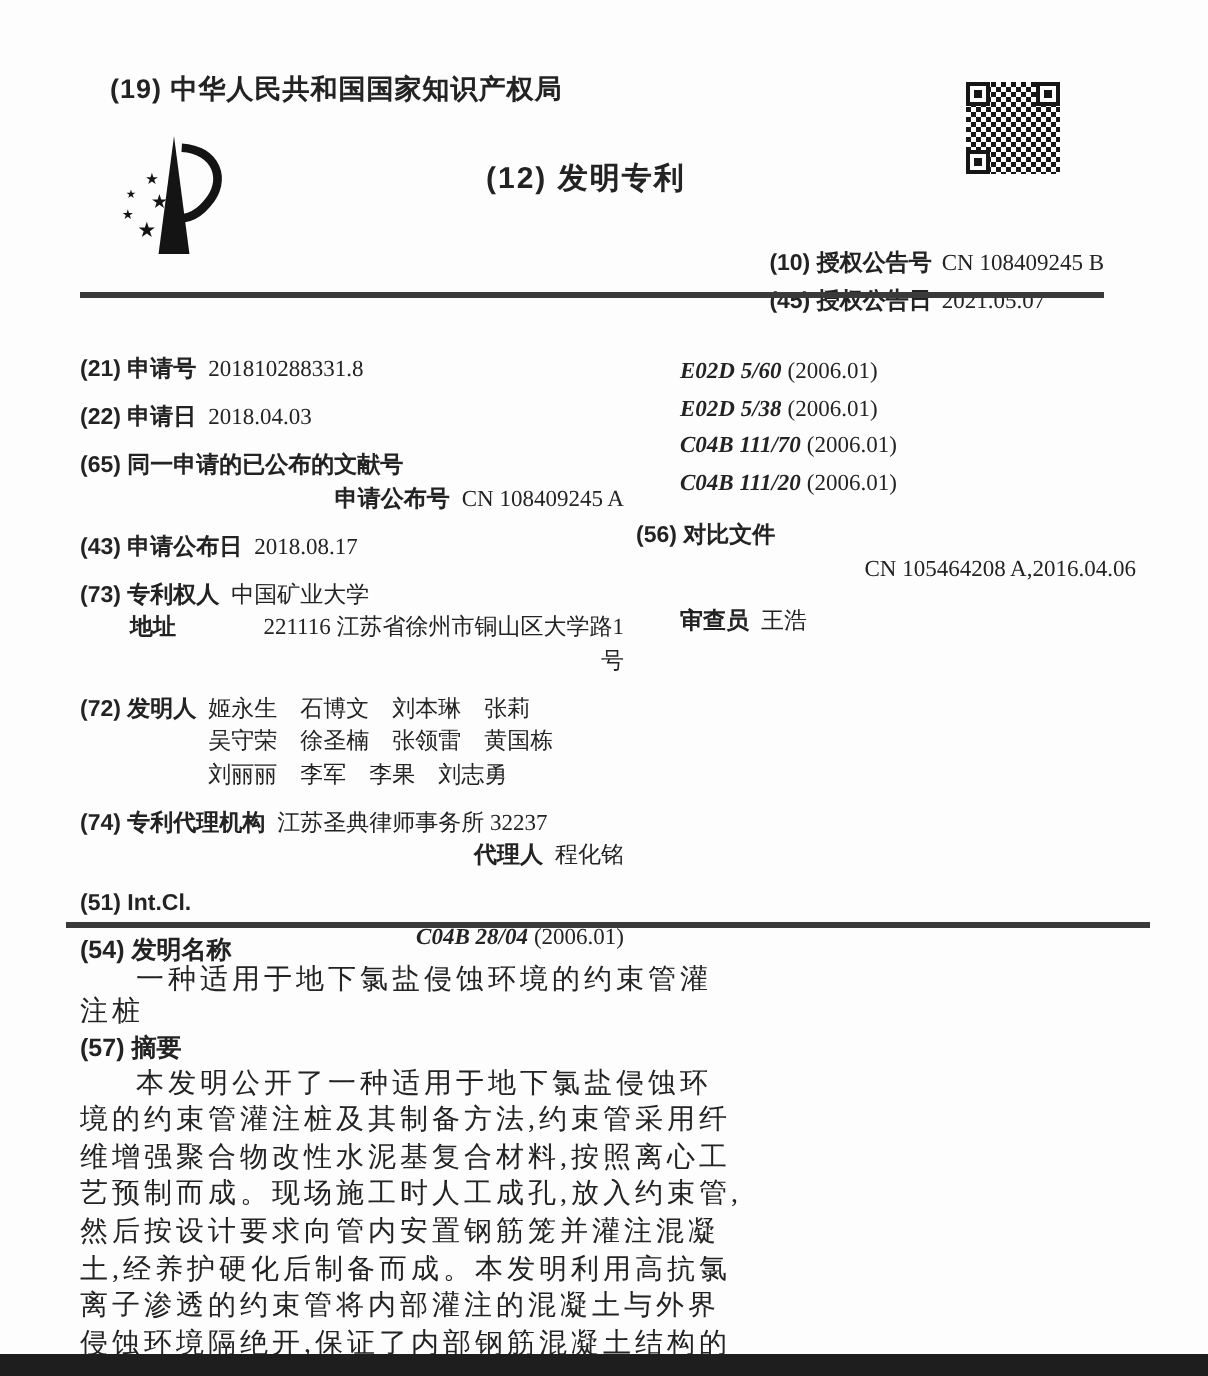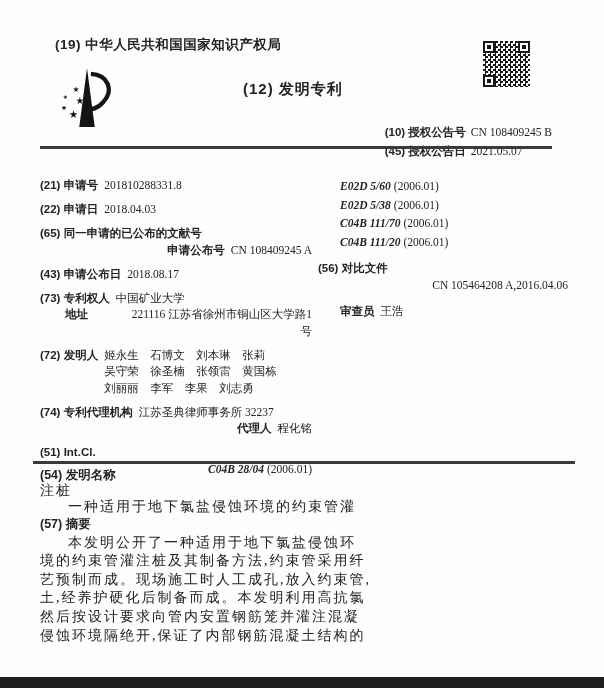--- a/index.html
+++ b/index.html
@@ -152,28 +152,30 @@
       <span class="lbl">审查员</span><span class="ser">王浩</span>
     </div>
 
   </div>
 
 
   <div class="rule rule2"></div>
 
   <div class="bottom">
     <div class="blbl">(54) 发明名称</div>
+    <div class="tline indent">一种适用于地下氯盐侵蚀环境的约束管灌</div>
     <div class="tline">注桩</div>
-    <div class="tline indent">一种适用于地下氯盐侵蚀环境的约束管灌</div>
     <div class="blbl">(57) 摘要</div>
     <div class="abs">
       <div class="aline indent">本发明公开了一种适用于地下氯盐侵蚀环</div>
       <div class="aline">境的约束管灌注桩及其制备方法,约束管采用纤</div>
+      <div class="aline">维增强聚合物改性水泥基复合材料,按照离心工</div>
       <div class="aline">艺预制而成。现场施工时人工成孔,放入约束管,</div>
+      <div class="aline">然后按设计要求向管内安置钢筋笼并灌注混凝</div>
       <div class="aline">土,经养护硬化后制备而成。本发明利用高抗氯</div>
-      <div class="aline">然后按设计要求向管内安置钢筋笼并灌注混凝</div>
+      <div class="aline">离子渗透的约束管将内部灌注的混凝土与外界</div>
       <div class="aline">侵蚀环境隔绝开,保证了内部钢筋混凝土结构的</div>
     </div>
   </div>
 
   <div class="bottombar"></div>
 
 </div>
 
 </body></html>

